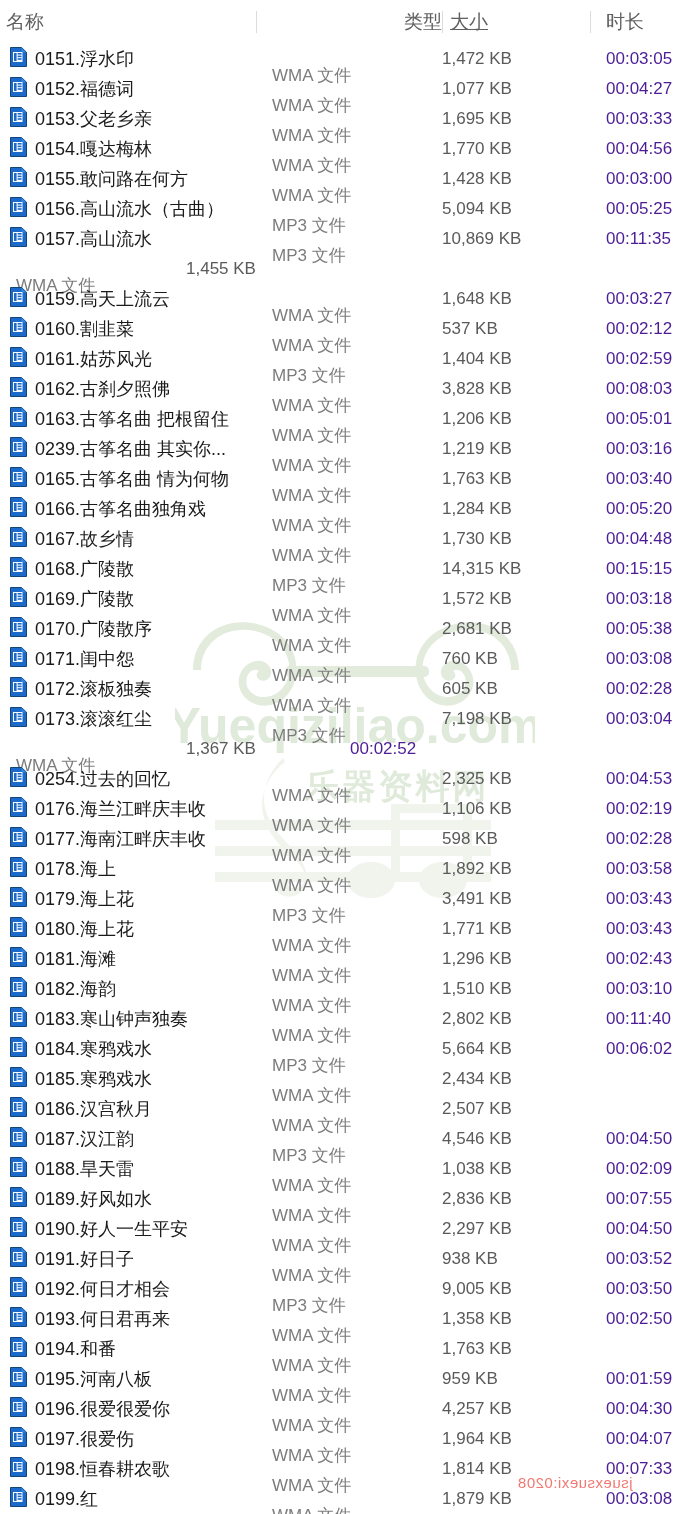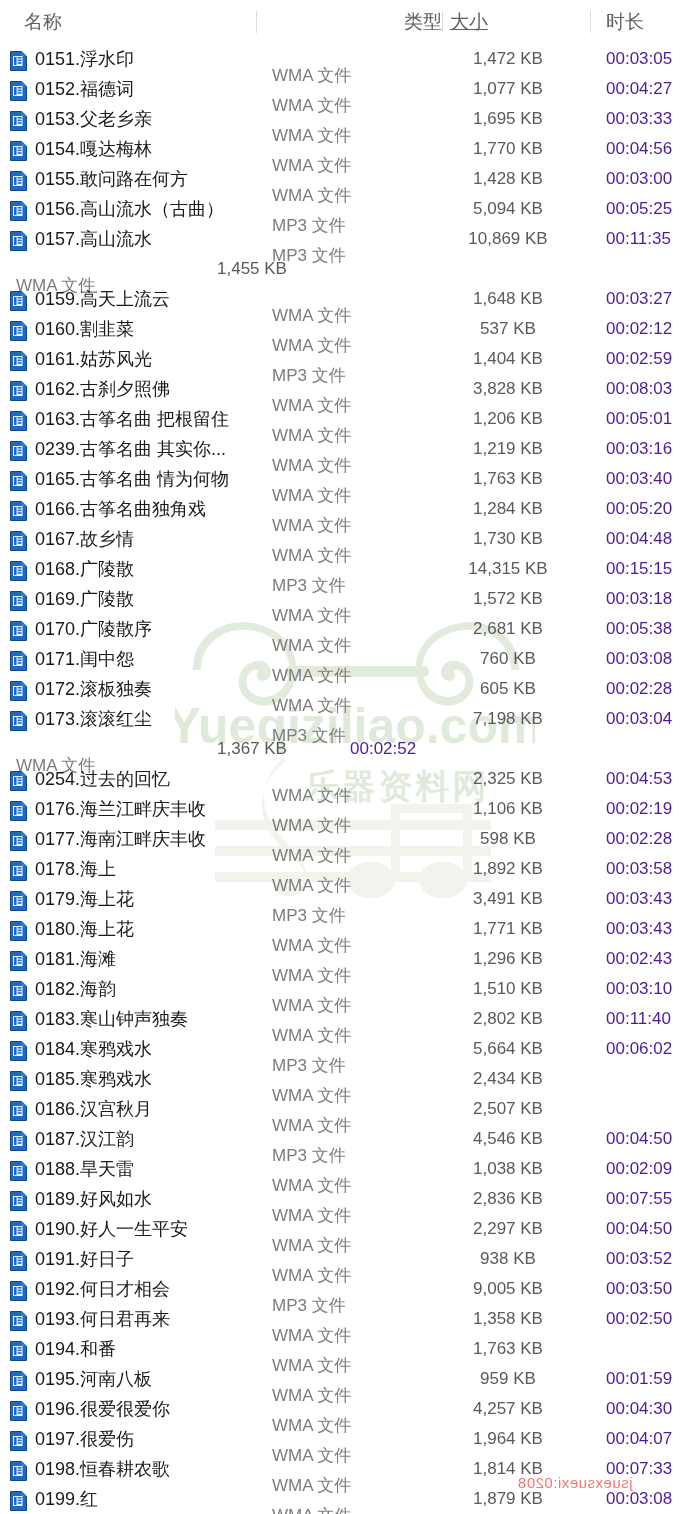--- a/index.html
+++ b/index.html
@@ -72,21 +72,21 @@
   }
   .col-header .hcell.sep::before {
     content: "";
     position: absolute;
     left: 0;
     top: 2px;
     bottom: 2px;
     width: 1px;
     background: #dcdcdc;
   }
-  .h-name     { width: 256px; padding-left: 24px; }
+  .h-name     { width: 256px; padding-left: 6px; }
   .h-type     { width: 186px; padding-left: 16px; text-align: right; }
   .h-size     { width: 148px; padding-left: 8px; text-decoration: underline; }
   .h-duration { width: 110px; padding-left: 16px; }
 
   
   #rows {
     position: relative;
     z-index: 2;
   }
   .row {
@@ -98,35 +98,35 @@
   .cell {
     box-sizing: border-box;
     white-space: nowrap;
     overflow: hidden;
   }
 
   .c-name {
     width: 256px;
     padding-left: 10px;
     display: flex;
-    align-items: flex-end;
+    align-items: flex-start;
     font-size: 18px;
     color: #1a1a1a;
   }
   .c-type {
     width: 186px;
     padding-left: 16px;
     font-size: 17px;
     color: #7c7c7c;
     margin-top: 32px;
   }
   .c-size {
     width: 148px;
     padding-right: 16px;
-    text-align: center;
+    text-align: left;
     font-size: 17px;
     color: #5a5a5a;
   }
   .c-duration {
     width: 110px;
     padding-left: 16px;
     font-size: 17px;
     color: #4c1d95;
   }
 

